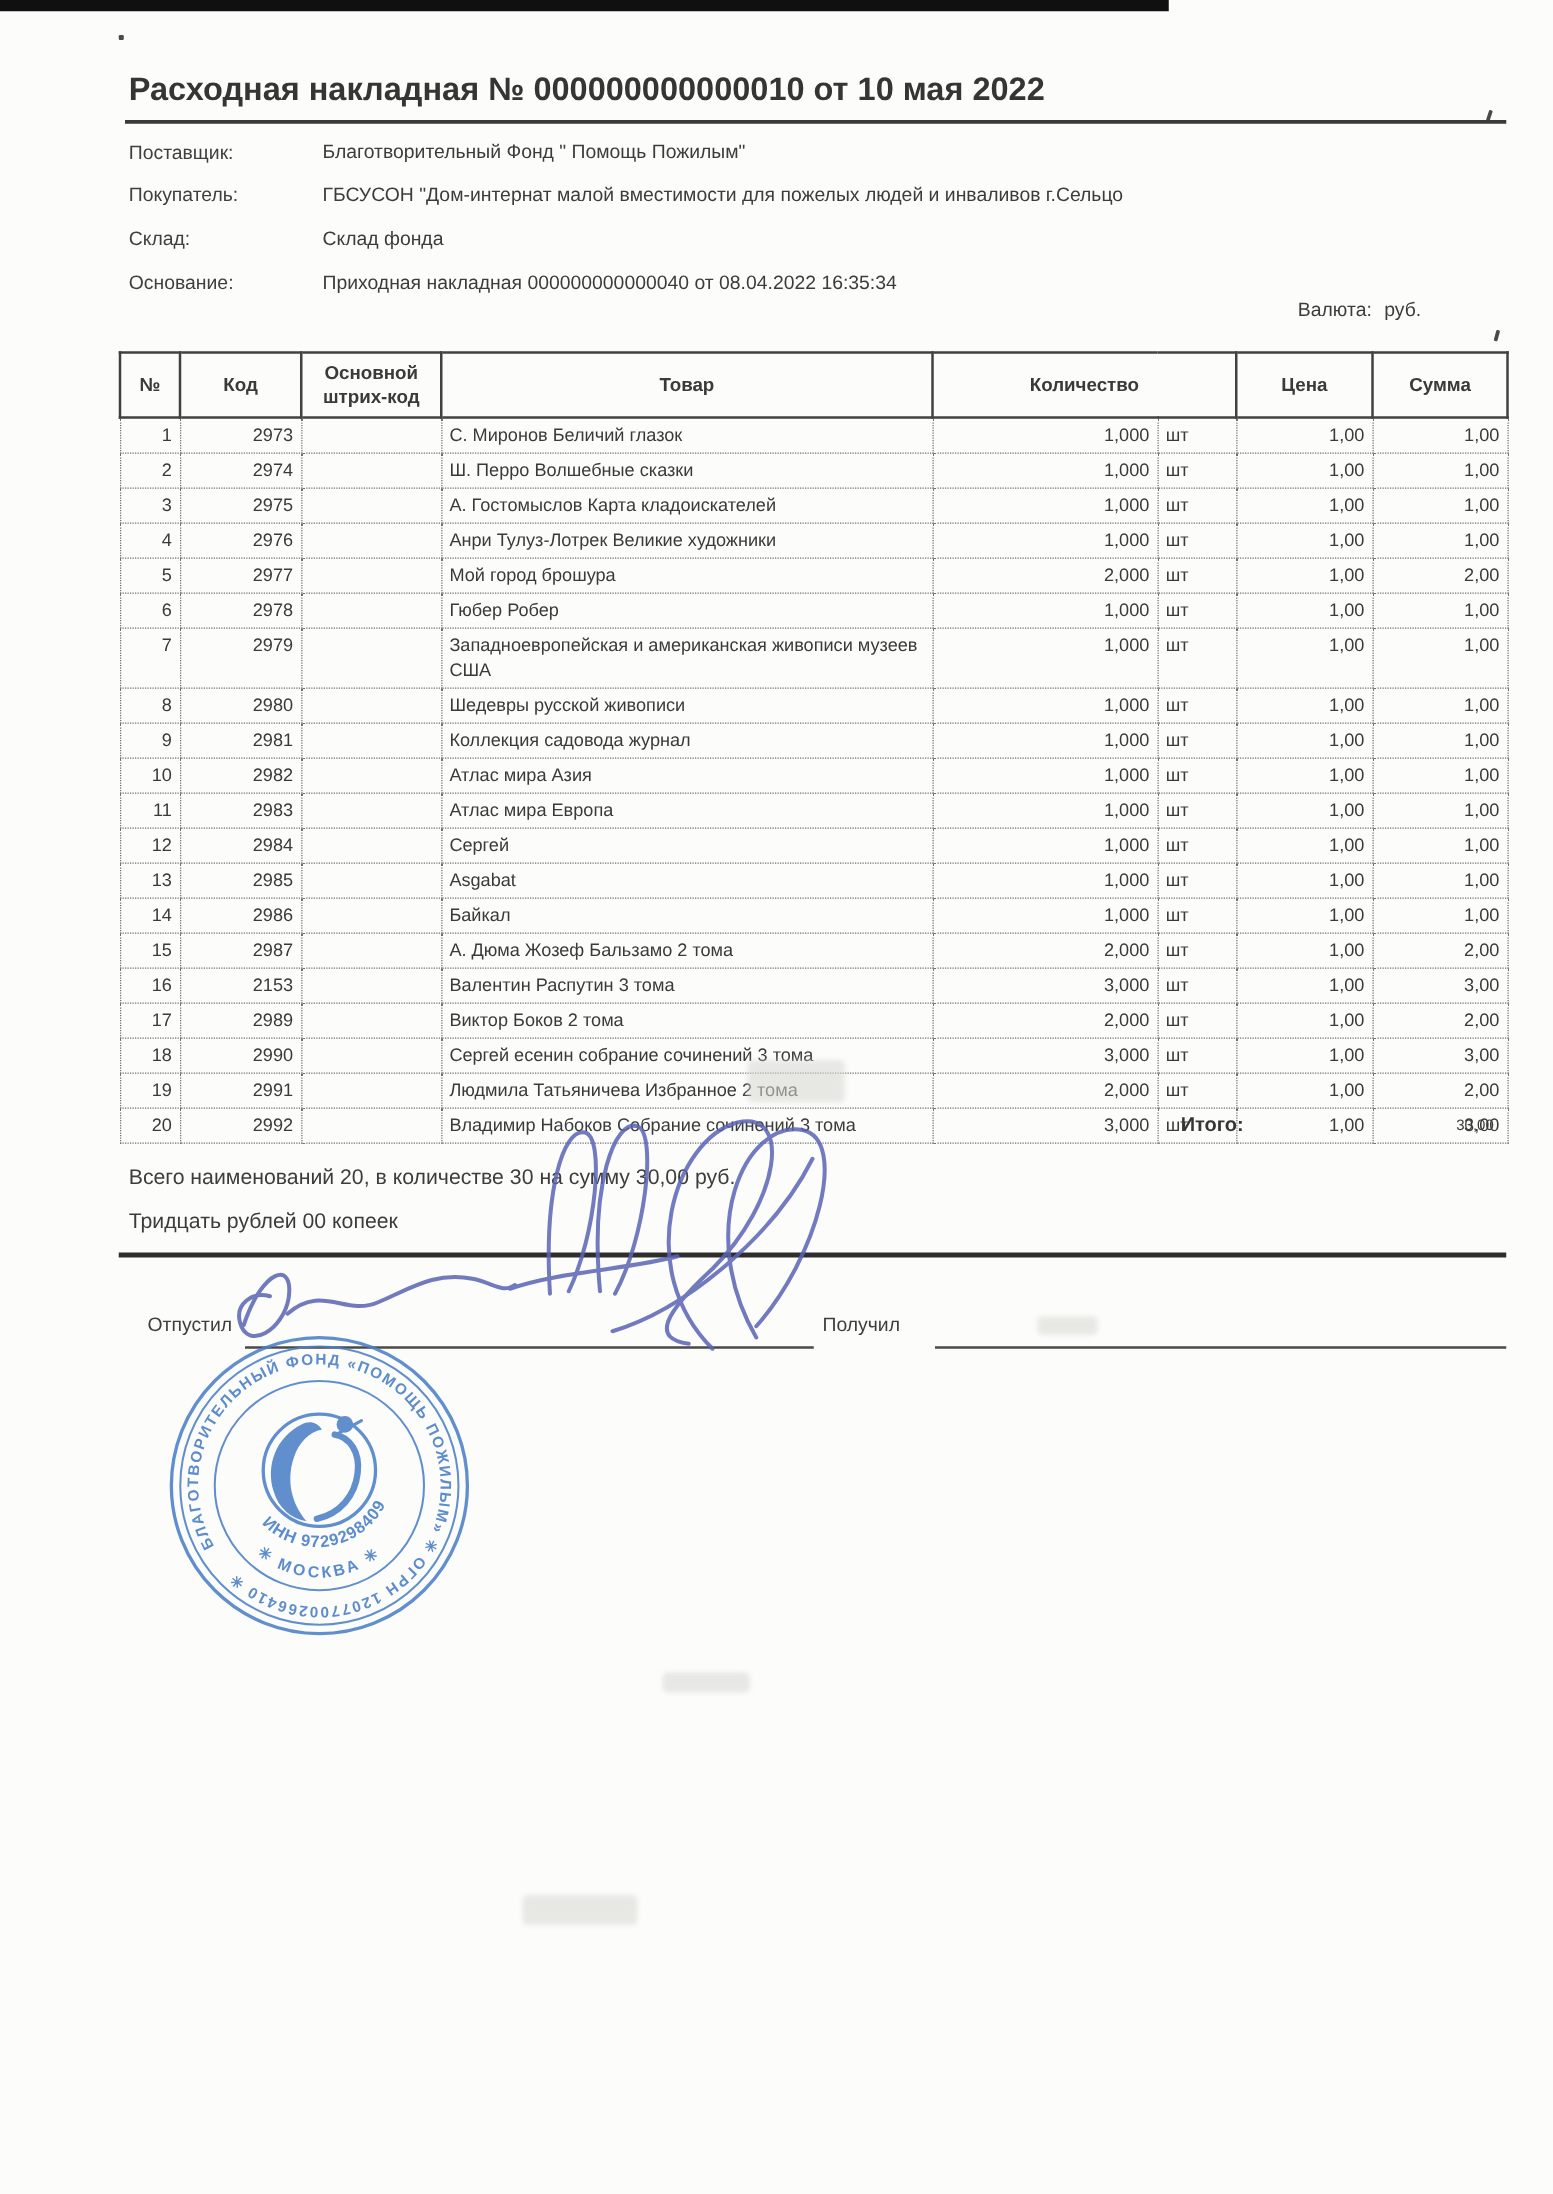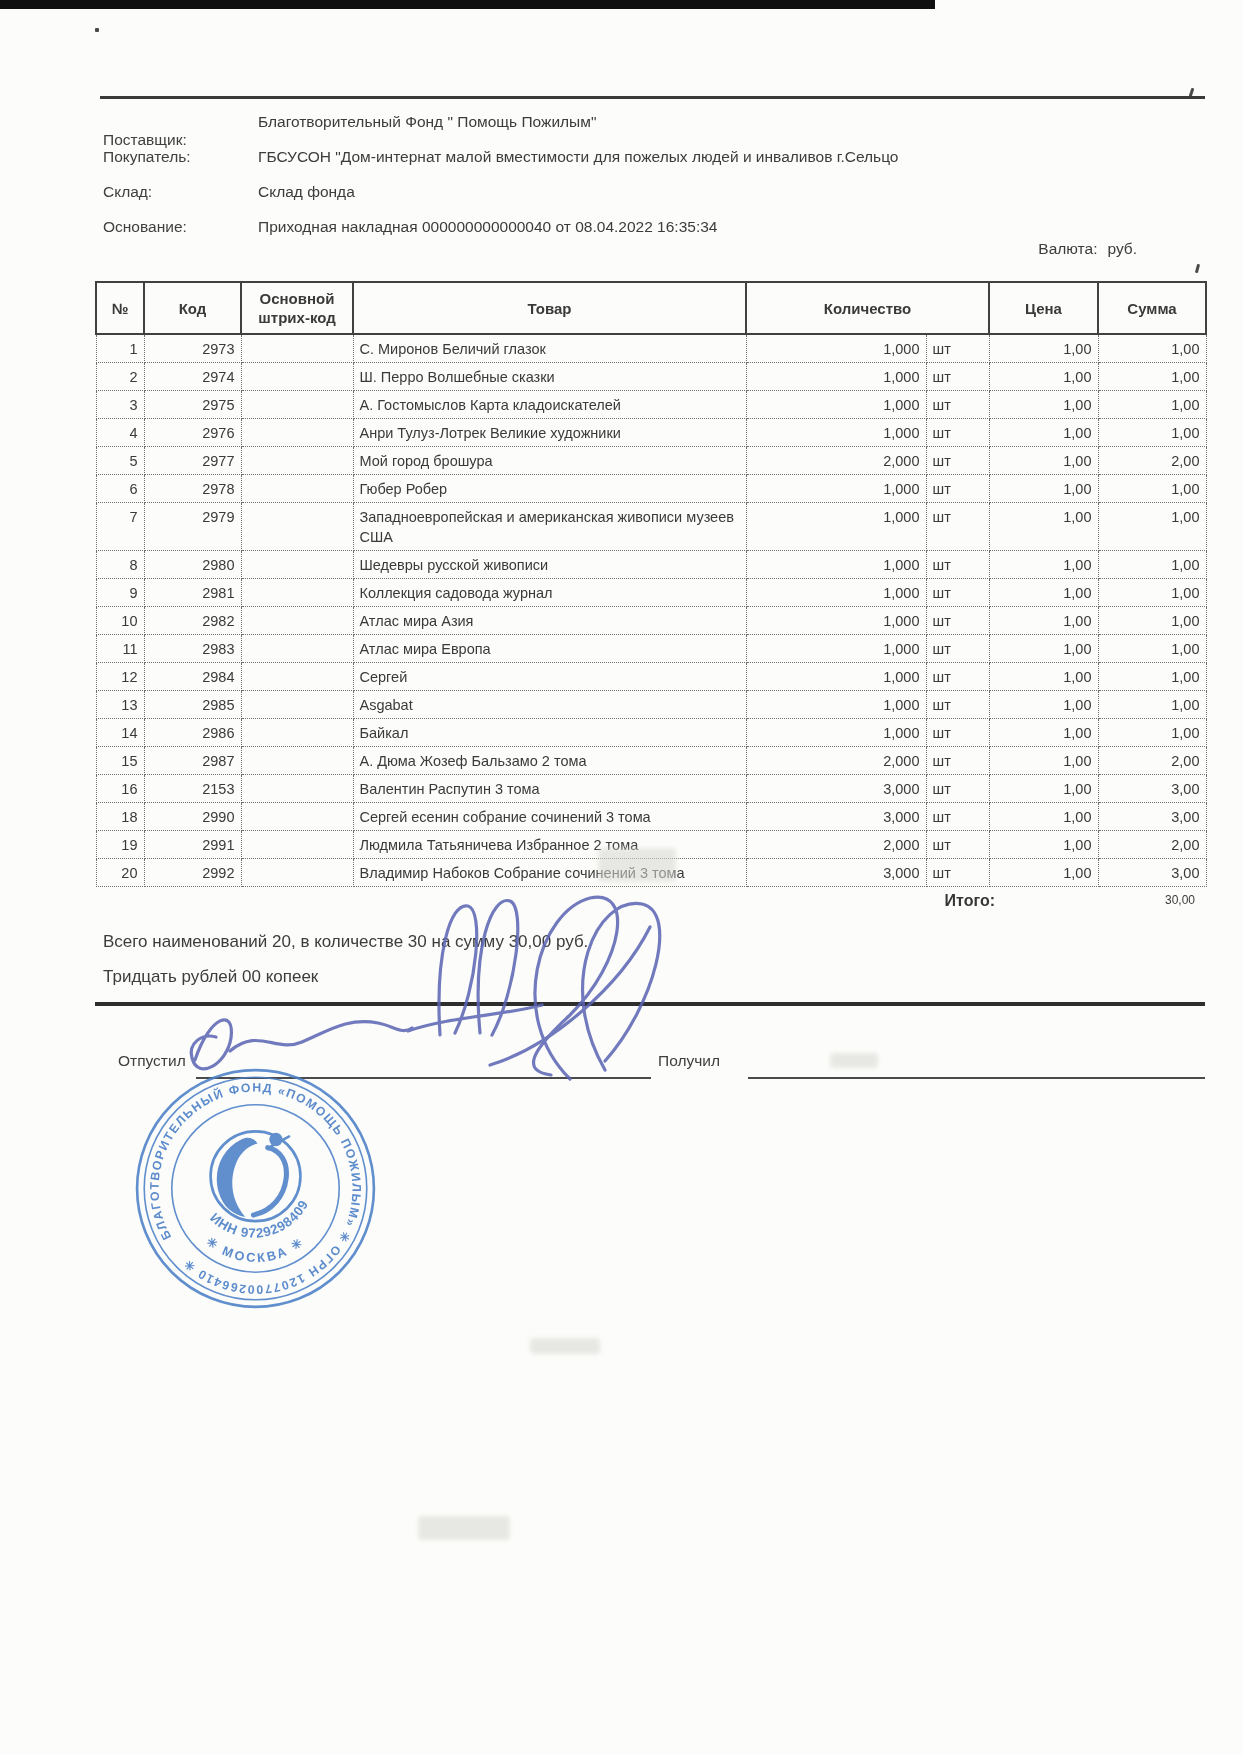--- a/index.html
+++ b/index.html
@@ -45,23 +45,24 @@
 </head>
 <body>
 
 <div class="page">
 
   <div class="abs scan-bar" style="left:0; top:0; width:935px; height:9px;"></div>
   <div class="speck" style="left:95px; top:28px; width:4px; height:4px;"></div>
   <div class="speck" style="left:1190px; top:88px; width:3px; height:9px; transform:rotate(18deg);"></div>
   <div class="speck" style="left:1196px; top:264px; width:3px; height:9px; transform:rotate(15deg);"></div>
 
+  <div class="abs doc-title" style="left:103px; top:56px;">Расходная накладная № 000000000000010 от 10 мая 2022</div>
   <div class="abs title-rule" style="left:100px; top:96px; width:1105px; height:3px;"></div>
 
-  <div class="abs fld-label" style="left:103px; top:131px;text-align:right;">Поставщик:</div>
+  <div class="abs fld-label" style="left:103px; top:114px;text-align:right;">Поставщик:</div>
   <div class="abs fld-value" style="left:258px; top:113px;">Благотворительный Фонд " Помощь Пожилым"</div>
   <div class="abs fld-label" style="left:103px; top:148px;">Покупатель:</div>
   <div class="abs fld-value" style="left:258px; top:148px;">ГБСУСОН "Дом-интернат малой вместимости для пожелых людей и инваливов г.Сельцо</div>
   <div class="abs fld-label" style="left:103px; top:183px;">Склад:</div>
   <div class="abs fld-value" style="left:258px; top:183px;">Склад фонда</div>
   <div class="abs fld-label" style="left:103px; top:218px;">Основание:</div>
   <div class="abs fld-value" style="left:258px; top:218px;">Приходная накладная 000000000000040 от 08.04.2022 16:35:34</div>
 
   <div class="abs currency" style="left:900px; top:240px; width:237px;">
     <span>Валюта:</span><span class="gap"></span><span>руб.</span>
@@ -245,20 +246,30 @@
             <td class="c-num">16</td>
             <td class="c-code">2153</td>
             <td class="c-bar"></td>
             <td class="c-prod">Валентин Распутин 3 тома</td>
             <td class="c-qty">3,000</td>
             <td class="c-unit">шт</td>
             <td class="c-price">1,00</td>
             <td class="c-sum">3,00</td>
           </tr>
           <tr>
+            <td class="c-num">17</td>
+            <td class="c-code">2989</td>
+            <td class="c-bar"></td>
+            <td class="c-prod">Виктор Боков 2 тома</td>
+            <td class="c-qty">2,000</td>
+            <td class="c-unit">шт</td>
+            <td class="c-price">1,00</td>
+            <td class="c-sum">2,00</td>
+          </tr>
+          <tr>
             <td class="c-num">18</td>
             <td class="c-code">2990</td>
             <td class="c-bar"></td>
             <td class="c-prod">Сергей есенин собрание сочинений 3 тома</td>
             <td class="c-qty">3,000</td>
             <td class="c-unit">шт</td>
             <td class="c-price">1,00</td>
             <td class="c-sum">3,00</td>
           </tr>
           <tr>

